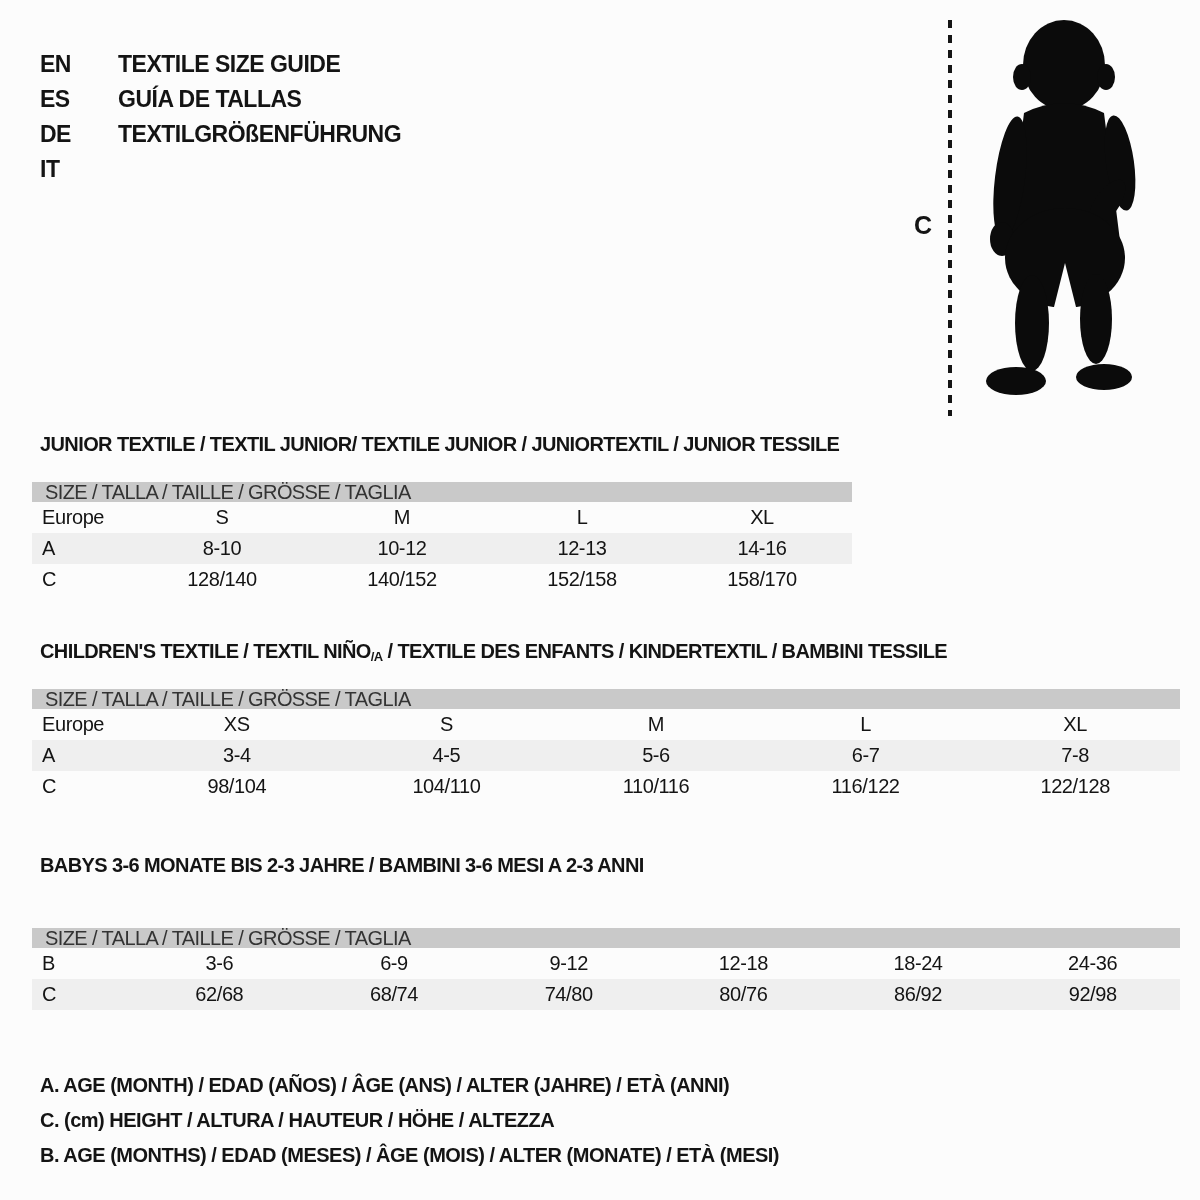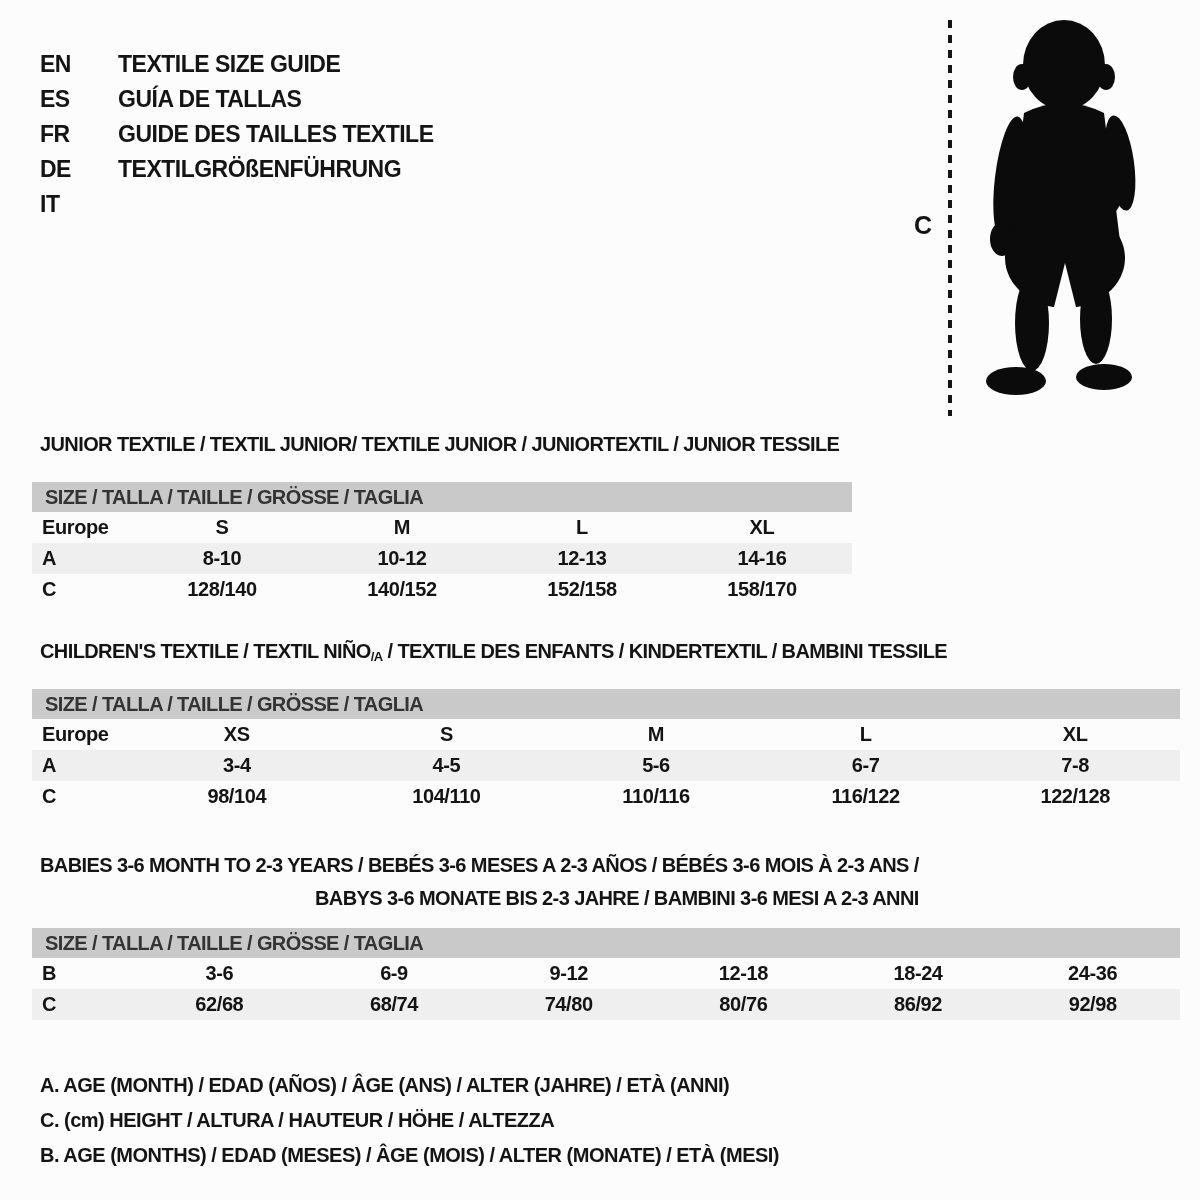--- a/index.html
+++ b/index.html
@@ -30,25 +30,25 @@
   .title-junior{top:433px;}
   .title-children{top:640px;}
   .title-babies{top:849px;line-height:33px;}
   .sub{font-size:13px;position:relative;top:3px;}
 
   
   .size-table{position:absolute;left:32px;}
   .tbl-junior{top:482px;width:820px;}
   .tbl-children{top:689px;width:1148px;}
   .tbl-babies{top:928px;width:1148px;}
-  .band{height:30px;background:#c9c9c9;display:flex;align-items:center;
-    padding-left:13px;font-size:20px;font-weight:700;letter-spacing:-0.6px;
+  .band{height:20px;background:#c9c9c9;display:flex;align-items:center;
+    padding-left:13px;font-size:20px;font-weight:400;letter-spacing:-0.6px;
     color:#333;}
   .trow{display:flex;align-items:center;height:31px;
-    font-size:20px;font-weight:700;letter-spacing:-0.4px;}
+    font-size:20px;font-weight:400;letter-spacing:-0.4px;}
   .trow.shaded{background:#efefef;}
   .rlabel{width:100px;padding-left:10px;box-sizing:border-box;}
   .cell{flex:1;text-align:center;}
 
   
   .legend{position:absolute;left:40px;top:1068px;
     font-size:20px;font-weight:700;letter-spacing:-0.5px;line-height:35px;}
 </style>
 </head>
 <body>
@@ -56,24 +56,20 @@
 <div class="page">
 
   <div class="lang-list">
     <div class="lang-row">
       <span class="lang-code">EN</span>
       <span class="lang-label">TEXTILE SIZE GUIDE</span>
     </div>
     <div class="lang-row">
       <span class="lang-code">ES</span>
       <span class="lang-label">GUÍA DE TALLAS</span>
-    </div>
-    <div class="lang-row">
-      <span class="lang-code">FR</span>
-      <span class="lang-label">GUIDE DES TAILLES TEXTILE</span>
     </div>
     <div class="lang-row">
       <span class="lang-code">DE</span>
       <span class="lang-label">TEXTILGRÖßENFÜHRUNG</span>
     </div>
     <div class="lang-row">
       <span class="lang-code">IT</span>
     </div>
   </div>
 
@@ -151,21 +147,20 @@
       <span class="rlabel">C</span>
       <span class="cell">98/104</span>
       <span class="cell">104/110</span>
       <span class="cell">110/116</span>
       <span class="cell">116/122</span>
       <span class="cell">122/128</span>
     </div>
   </div>
 
   <div class="section-title title-babies">
-    <div>BABIES 3-6 MONTH TO 2-3 YEARS / BEBÉS 3-6 MESES A 2-3 AÑOS / BÉBÉS 3-6 MOIS À 2-3 ANS /</div>
     <div>BABYS 3-6 MONATE BIS 2-3 JAHRE / BAMBINI 3-6 MESI A 2-3 ANNI</div>
   </div>
   <div class="size-table tbl-babies">
     <div class="band">SIZE / TALLA / TAILLE / GRÖSSE / TAGLIA</div>
     <div class="trow">
       <span class="rlabel">B</span>
       <span class="cell">3-6</span>
       <span class="cell">6-9</span>
       <span class="cell">9-12</span>
       <span class="cell">12-18</span>

